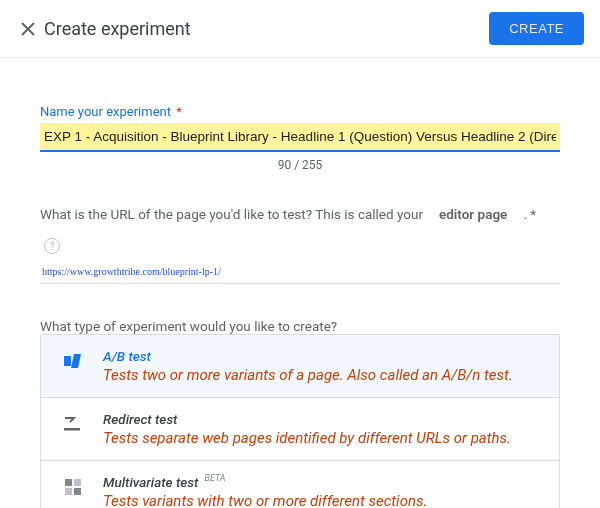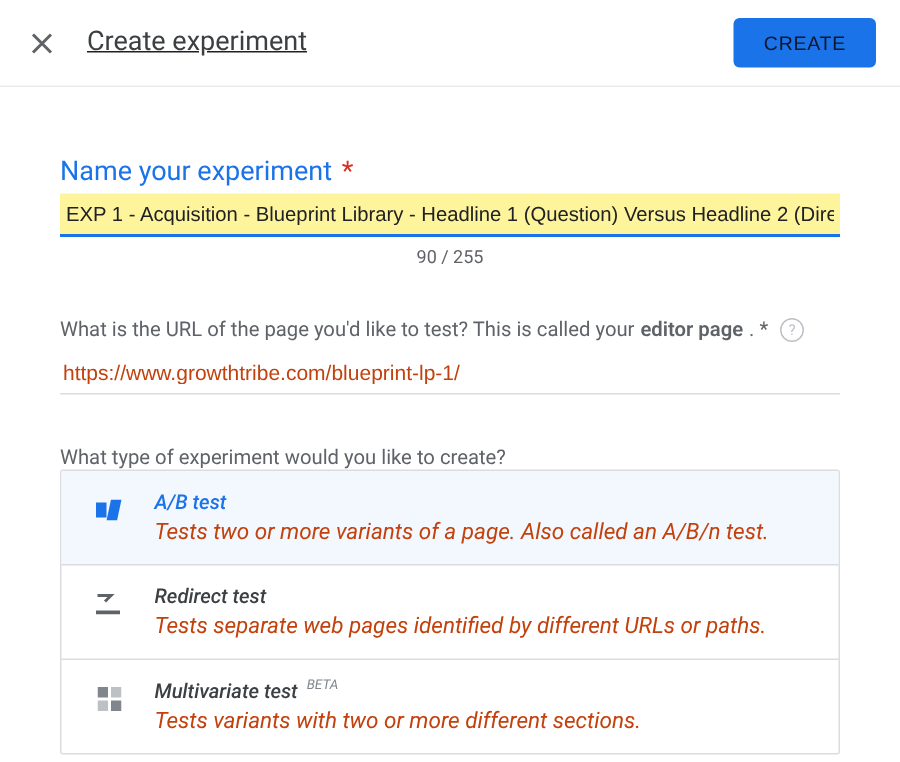--- a/index.html
+++ b/index.html
@@ -11,55 +11,54 @@
   }
   .header {
     display: flex;
     align-items: center;
     justify-content: space-between;
     padding: 12px 16px;
     border-bottom: 1px solid #e8eaed;
   }
   .header-left {
     display: flex;
-    align-items: flex-start;
-    gap: 18px;
-    text-decoration: underline;
+    align-items: center;
+    gap: 4px;
   }
   .close-btn {
     width: 24px;
     height: 24px;
     display: flex;
     align-items: center;
     justify-content: center;
     cursor: pointer;
     color: #5f6368;
   }
   .title {
     font-size: 18px;
     font-weight: 400;
     color: #3c4043;
   }
   .create-btn {
     background: #1a73e8;
-    color: #0f172a;
+    color: #e5e5e5;
     border: none;
     font-size: 13px;
     font-weight: 500;
     letter-spacing: 0.5px;
     padding: 9px 20px;
     border-radius: 4px;
     cursor: pointer;
   }
   .content {
     padding: 46px 40px 30px 40px;
   }
   .field-block { margin-bottom: 34px; }
   .float-label {
-    font-size: 18px;
+    font-size: 13px;
     color: #1a73e8;
     margin-bottom: 4px;
   }
   .float-label .req { color: #d93025; margin-left: 2px; }
   .name-input-wrap {
     border-bottom: 2px solid #1a73e8;
   }
   .name-input {
     width: 100%;
     border: none;
@@ -74,44 +73,45 @@
     font-size: 12px;
     color: #5f6368;
     margin-top: 6px;
   }
   .url-label {
     font-size: 13.5px;
     color: #5f6368;
     margin-bottom: 6px;
     display: flex;
     align-items: center;
-    gap: 4px;
+    gap: 16px;
     flex-wrap: wrap;
   }
   .url-label .bold { color: #5f6368; font-weight: 600; text-align: right; }
   .help-icon {
     width: 16px;
     height: 16px;
     border: 1.5px solid #bdc1c6;
     border-radius: 50%;
     display: inline-flex;
     align-items: center;
     justify-content: center;
     font-size: 10px;
     color: #bdc1c6;
     margin-left: 4px;
   }
   .url-input {
     width: 100%;
     border: none;
     border-bottom: 1px solid #dadce0;
     outline: none;
-    font-size: 14px;
+    font-size: 10px;
     padding: 6px 2px;
-    color: #c2410c;
+    color: #1d4ed8;
+    font-family: Liberation Serif, serif;
   }
   .type-label {
     font-size: 13.5px;
     color: #5f6368;
     margin-bottom: 0;
   }
   .options {
     border: 1px solid #dadce0;
     border-radius: 2px;
   }

